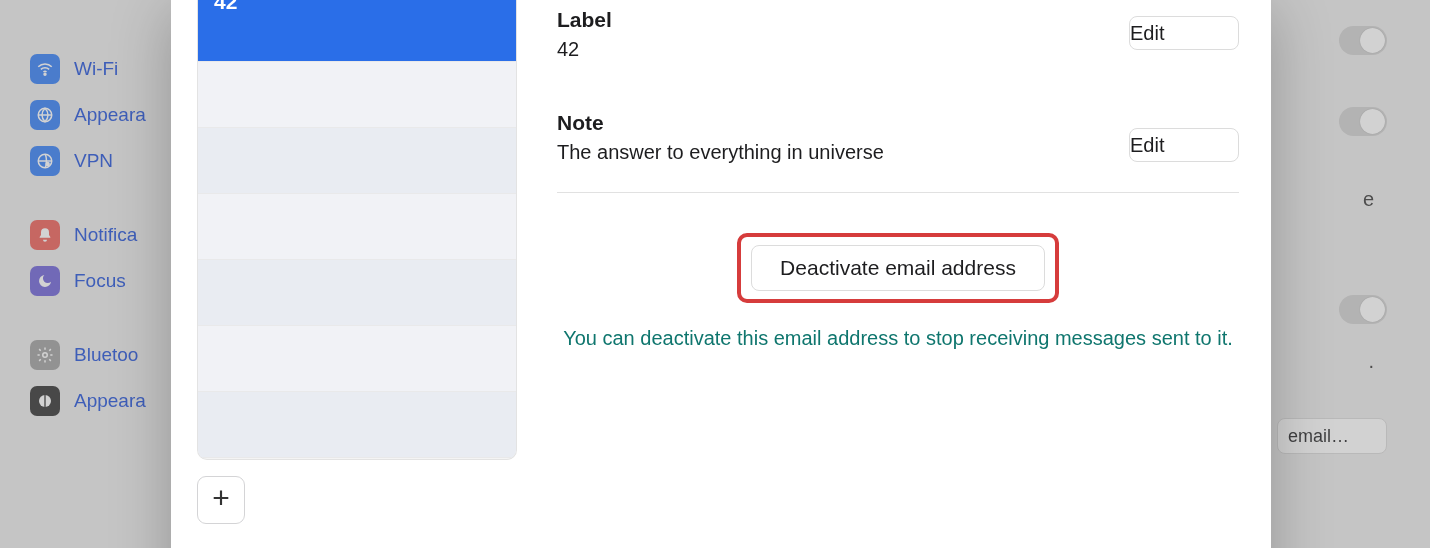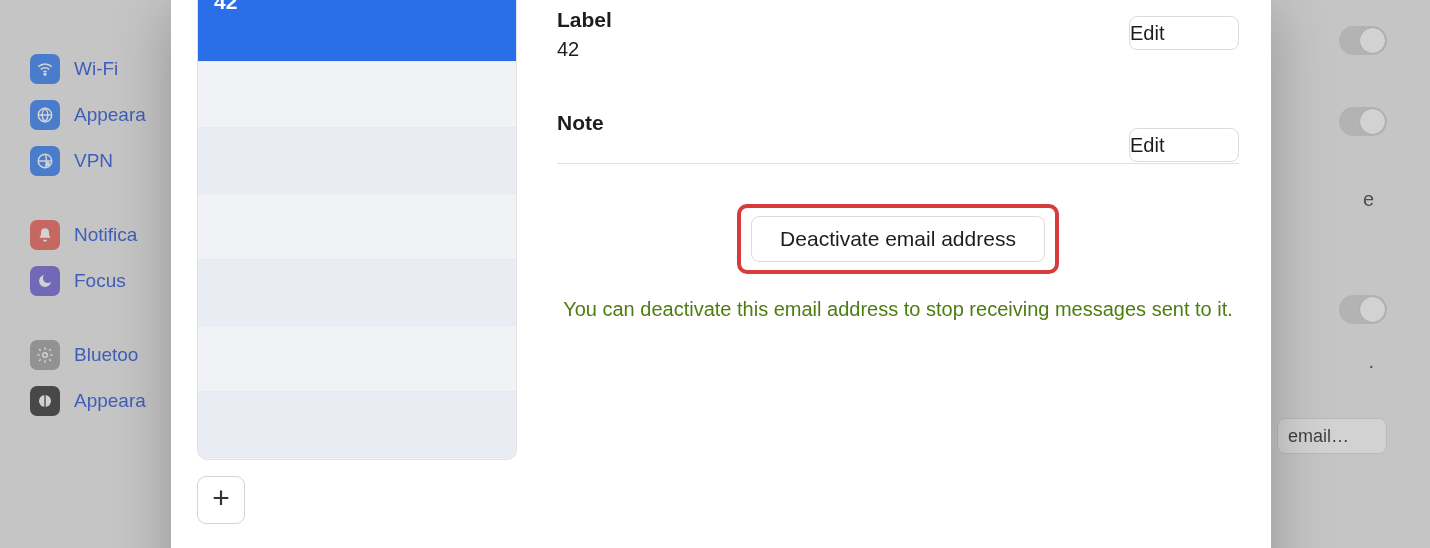--- a/index.html
+++ b/index.html
@@ -221,21 +221,21 @@
     background: #fff;
     border: 1px solid #dcdcdc;
     border-radius: 8px;
     font-size: 21px;
     padding: 10px 28px;
     cursor: pointer;
     text-align: center;
   }
   .deact-note {
     font-size: 20px;
-    color: #4d7c0f;
+    color: #0f766e;
     margin-top: 22px;
     line-height: 1.35;
   }
 </style>
 </head>
 <body>
 
 <div class="bg-sidebar">
   <div class="bg-group">
     <div class="bg-item">
@@ -340,20 +340,21 @@
   <div class="add-btn">+</div>
 
   <div class="detail">
 
     <div class="edit-btn" style="top:36px">Edit</div>
     <h3>Label</h3>
     <div class="val">42</div>
 
     <div class="edit-btn" style="top:148px">Edit</div>
     <h3 style="margin-top:50px">Note</h3>
+    <div class="val">The answer to everything in universe</div>
 
     <hr class="divider">
 
     <div class="deact-wrap">
       <span class="highlight-box">
         <span class="deact-btn">Deactivate email address</span>
       </span>
       <div class="deact-note">You can deactivate this email address to stop receiving messages sent to it.</div>
     </div>
 

